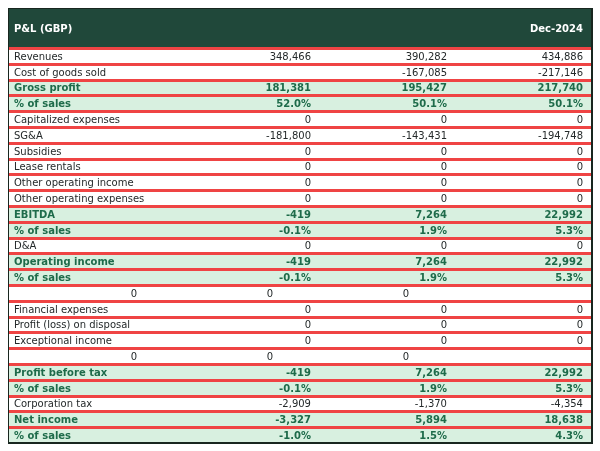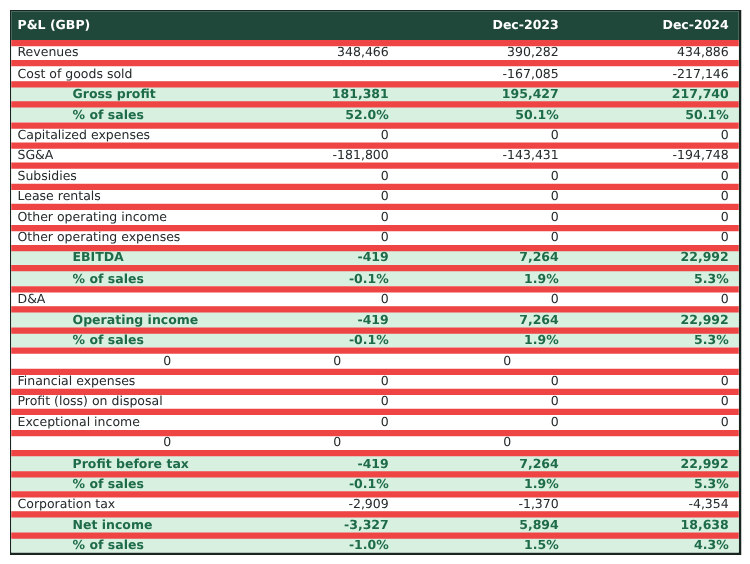--- a/index.html
+++ b/index.html
@@ -24,48 +24,47 @@
     box-sizing: border-box;
     border: 1px solid #18261f;
     border-right-width: 2px;
     border-bottom-width: 2px;
     display: flex;
     flex-direction: column;
     background: #ffffff;
   }
   .header-row {
     flex: none;
-    height: 23px;
+    height: 38px;
     display: flex;
     align-items: center;
     background: #20483a;
     color: #ffffff;
     font-weight: bold;
     font-size: 10px;
   }
   .tbody {
     flex: 1;
     display: flex;
     flex-direction: column;
   }
   .row {
     flex: 1;
     display: flex;
-    align-items: flex-end;
+    align-items: center;
     font-size: 10px;
     color: #24292a;
     background: #ffffff;
-    border-top: 5px solid #ef4444;
+    border-top: 3px solid #ef4444;
     min-height: 0;
   }
   .row.hl {
     background: #d8f0e0;
     color: #1e6b4a;
     font-weight: bold;
-    padding-left: 44px;
   }
   .cell {
     white-space: nowrap;
     overflow: hidden;
   }
   .cell.label {
     flex: 1;
     text-align: left;
     padding-left: 5px;
   }
@@ -76,21 +75,20 @@
     padding-right: 8px;
   }
 </style>
 </head>
 <body>
 
 <div class="page">
   <div class="pnl-table">
     <div class="header-row">
       <div class="cell label">P&amp;L (GBP)</div>
-      <div class="cell val">Dec-2023</div>
       <div class="cell val">Dec-2024</div>
     </div>
     <div class="tbody" id="tbody">
         <div class="row">
           <div class="cell label">Revenues</div>
           <div class="cell val">348,466</div>
           <div class="cell val">390,282</div>
           <div class="cell val">434,886</div>
         </div>
         <div class="row">

